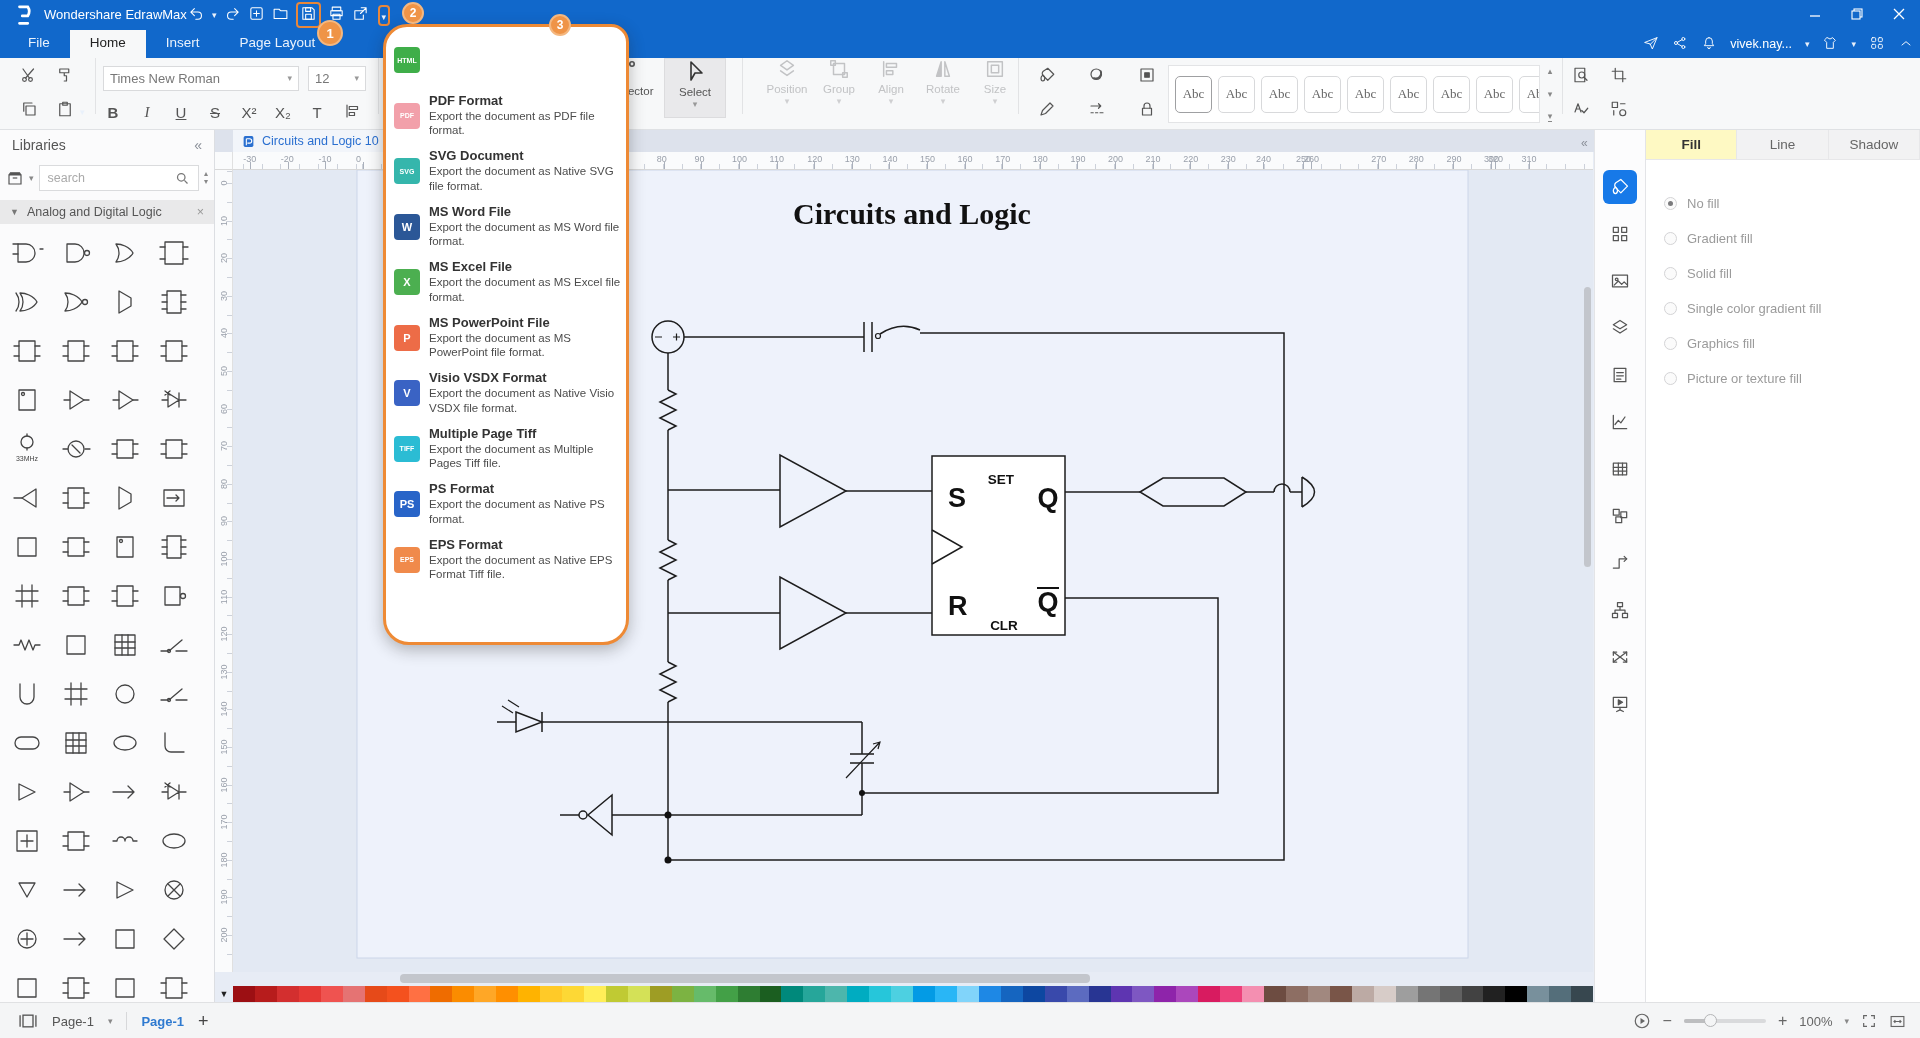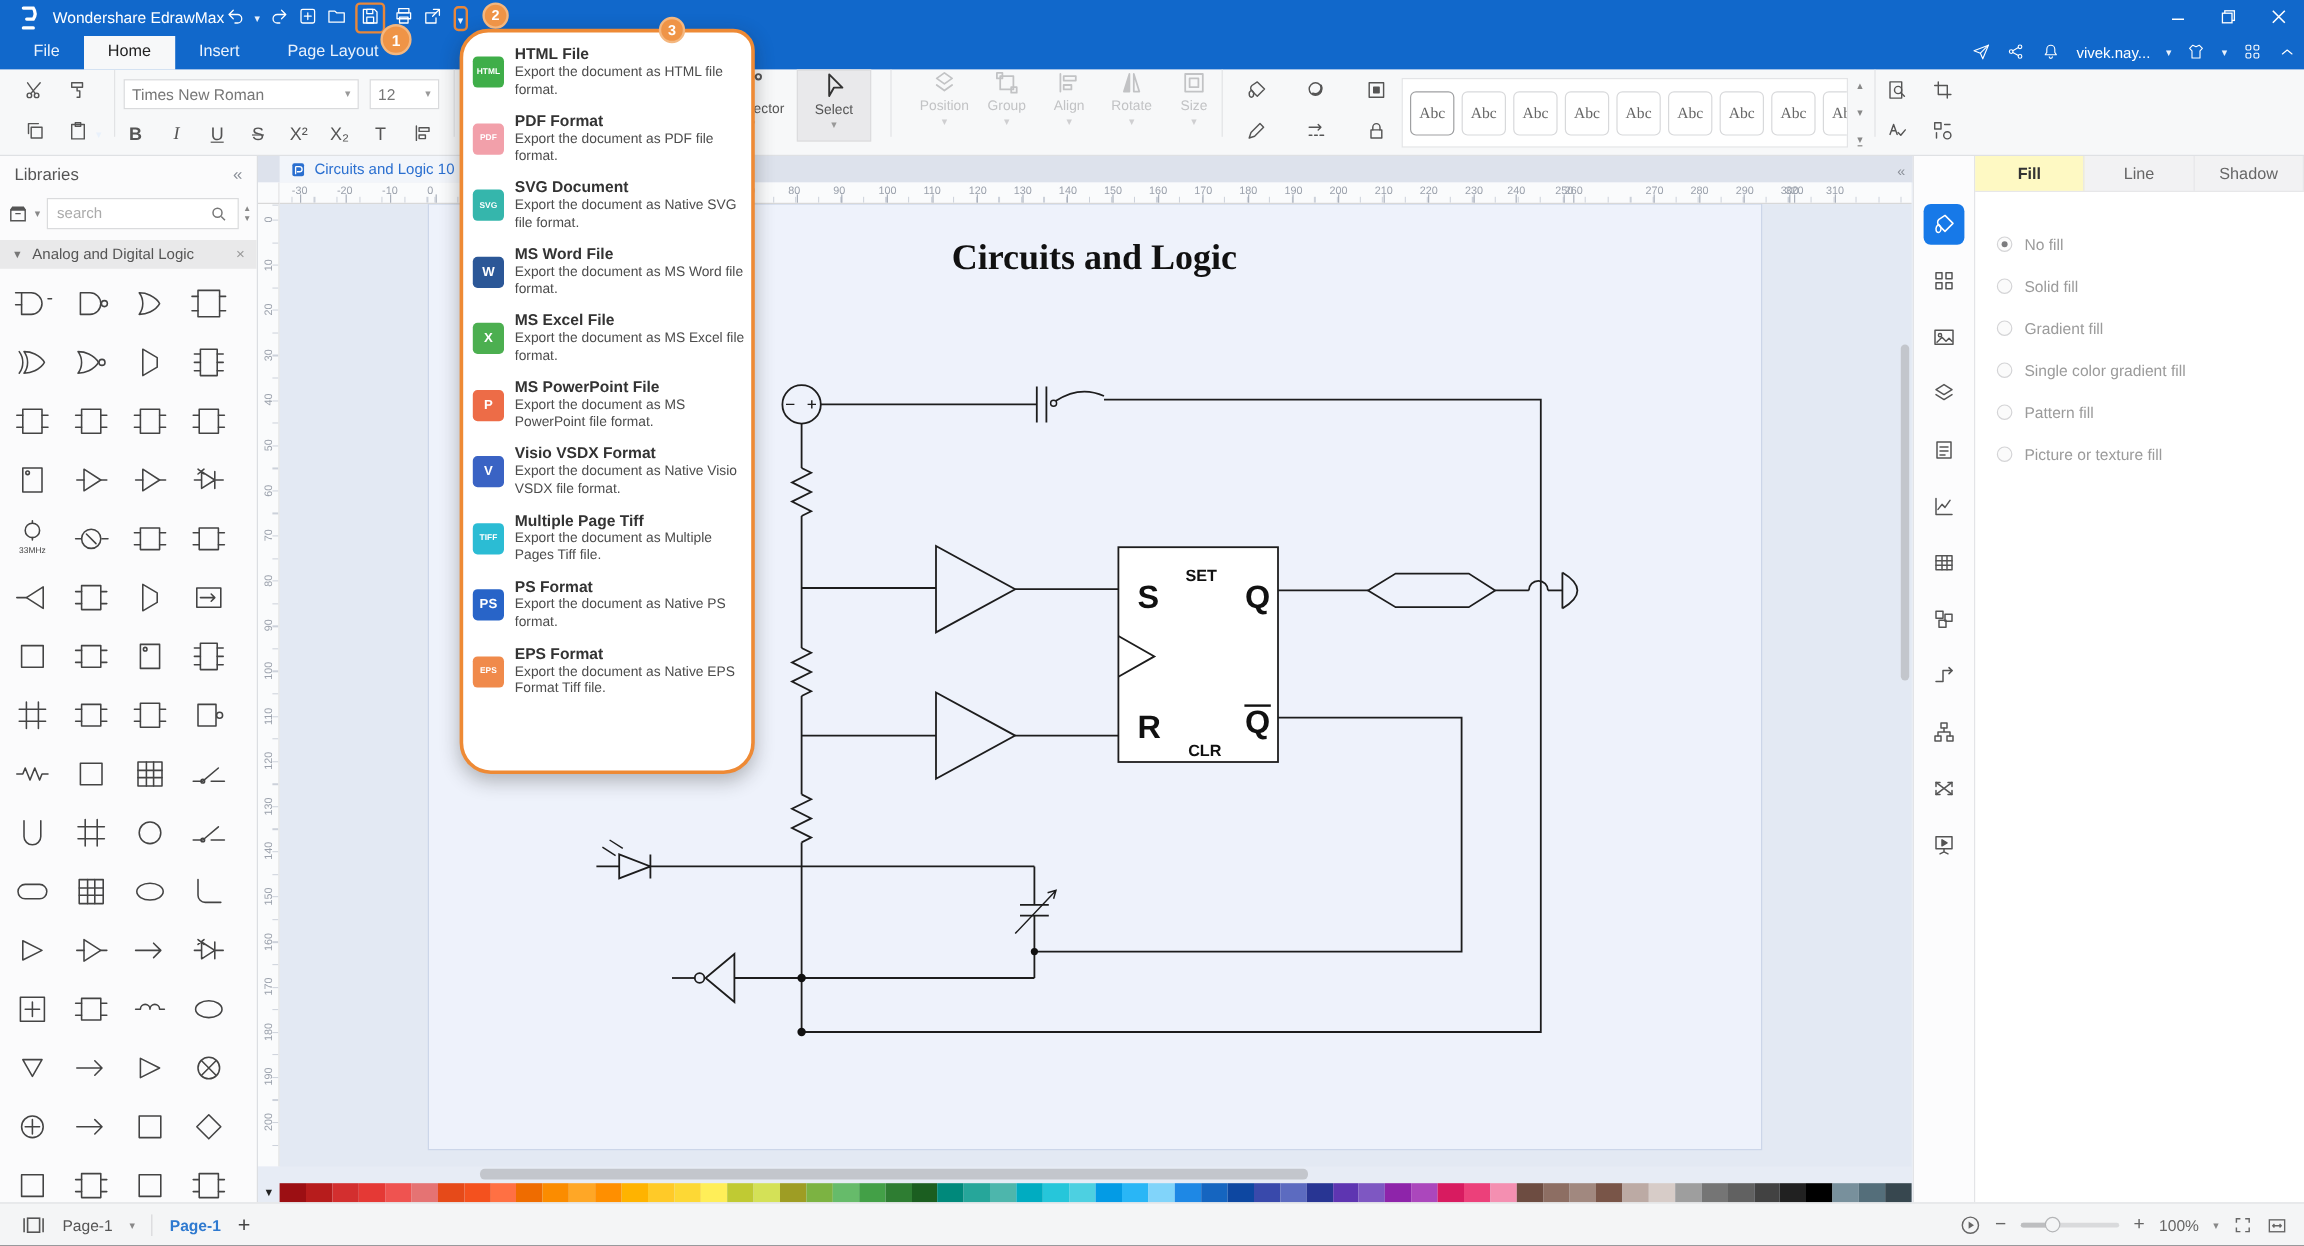--- a/index.html
+++ b/index.html
@@ -1215,33 +1215,33 @@
         <div class="rp-tab">Line</div>
         <div class="rp-tab">Shadow</div>
       </div>
     <div class="rp-opts" id="rp-opts">
         <div class="rp-opt">
           <span class="radio sel"></span>
           <span>No fill</span>
         </div>
         <div class="rp-opt">
           <span class="radio"></span>
-          <span>Solid fill</span>
+          <span>Gradient fill</span>
         </div>
         <div class="rp-opt">
           <span class="radio"></span>
-          <span>Gradient fill</span>
+          <span>Solid fill</span>
         </div>
         <div class="rp-opt">
           <span class="radio"></span>
           <span>Single color gradient fill</span>
         </div>
         <div class="rp-opt">
           <span class="radio"></span>
-          <span>Pattern fill</span>
+          <span>Graphics fill</span>
         </div>
         <div class="rp-opt">
           <span class="radio"></span>
           <span>Picture or texture fill</span>
         </div>
       </div>
   </div>
 
   <div class="statusbar">
     <div class="sb-left">
@@ -1282,24 +1282,20 @@
             <rect x="3" y="5" width="18" height="14"></rect>
             <path d="M7 12h10M9 10l-2 2 2 2M15 10l2 2-2 2"></path>
           </svg>
       </span>
     </div>
   </div>
 
   <div class="export-menu" id="export-menu">
       <div class="em-item">
         <span class="em-icon" style="background: rgb(63, 174, 73); font-size: 7px;">HTML</span>
-        <div class="em-text">
-          <div class="em-title">HTML File</div>
-          <div class="em-desc">Export the document as HTML file format.</div>
-        </div>
       </div>
       <div class="em-item">
         <span class="em-icon" style="background: rgb(242, 160, 170); font-size: 7px;">PDF</span>
         <div class="em-text">
           <div class="em-title">PDF Format</div>
           <div class="em-desc">Export the document as PDF file format.</div>
         </div>
       </div>
       <div class="em-item">
         <span class="em-icon" style="background: rgb(53, 182, 172); font-size: 7px;">SVG</span>

